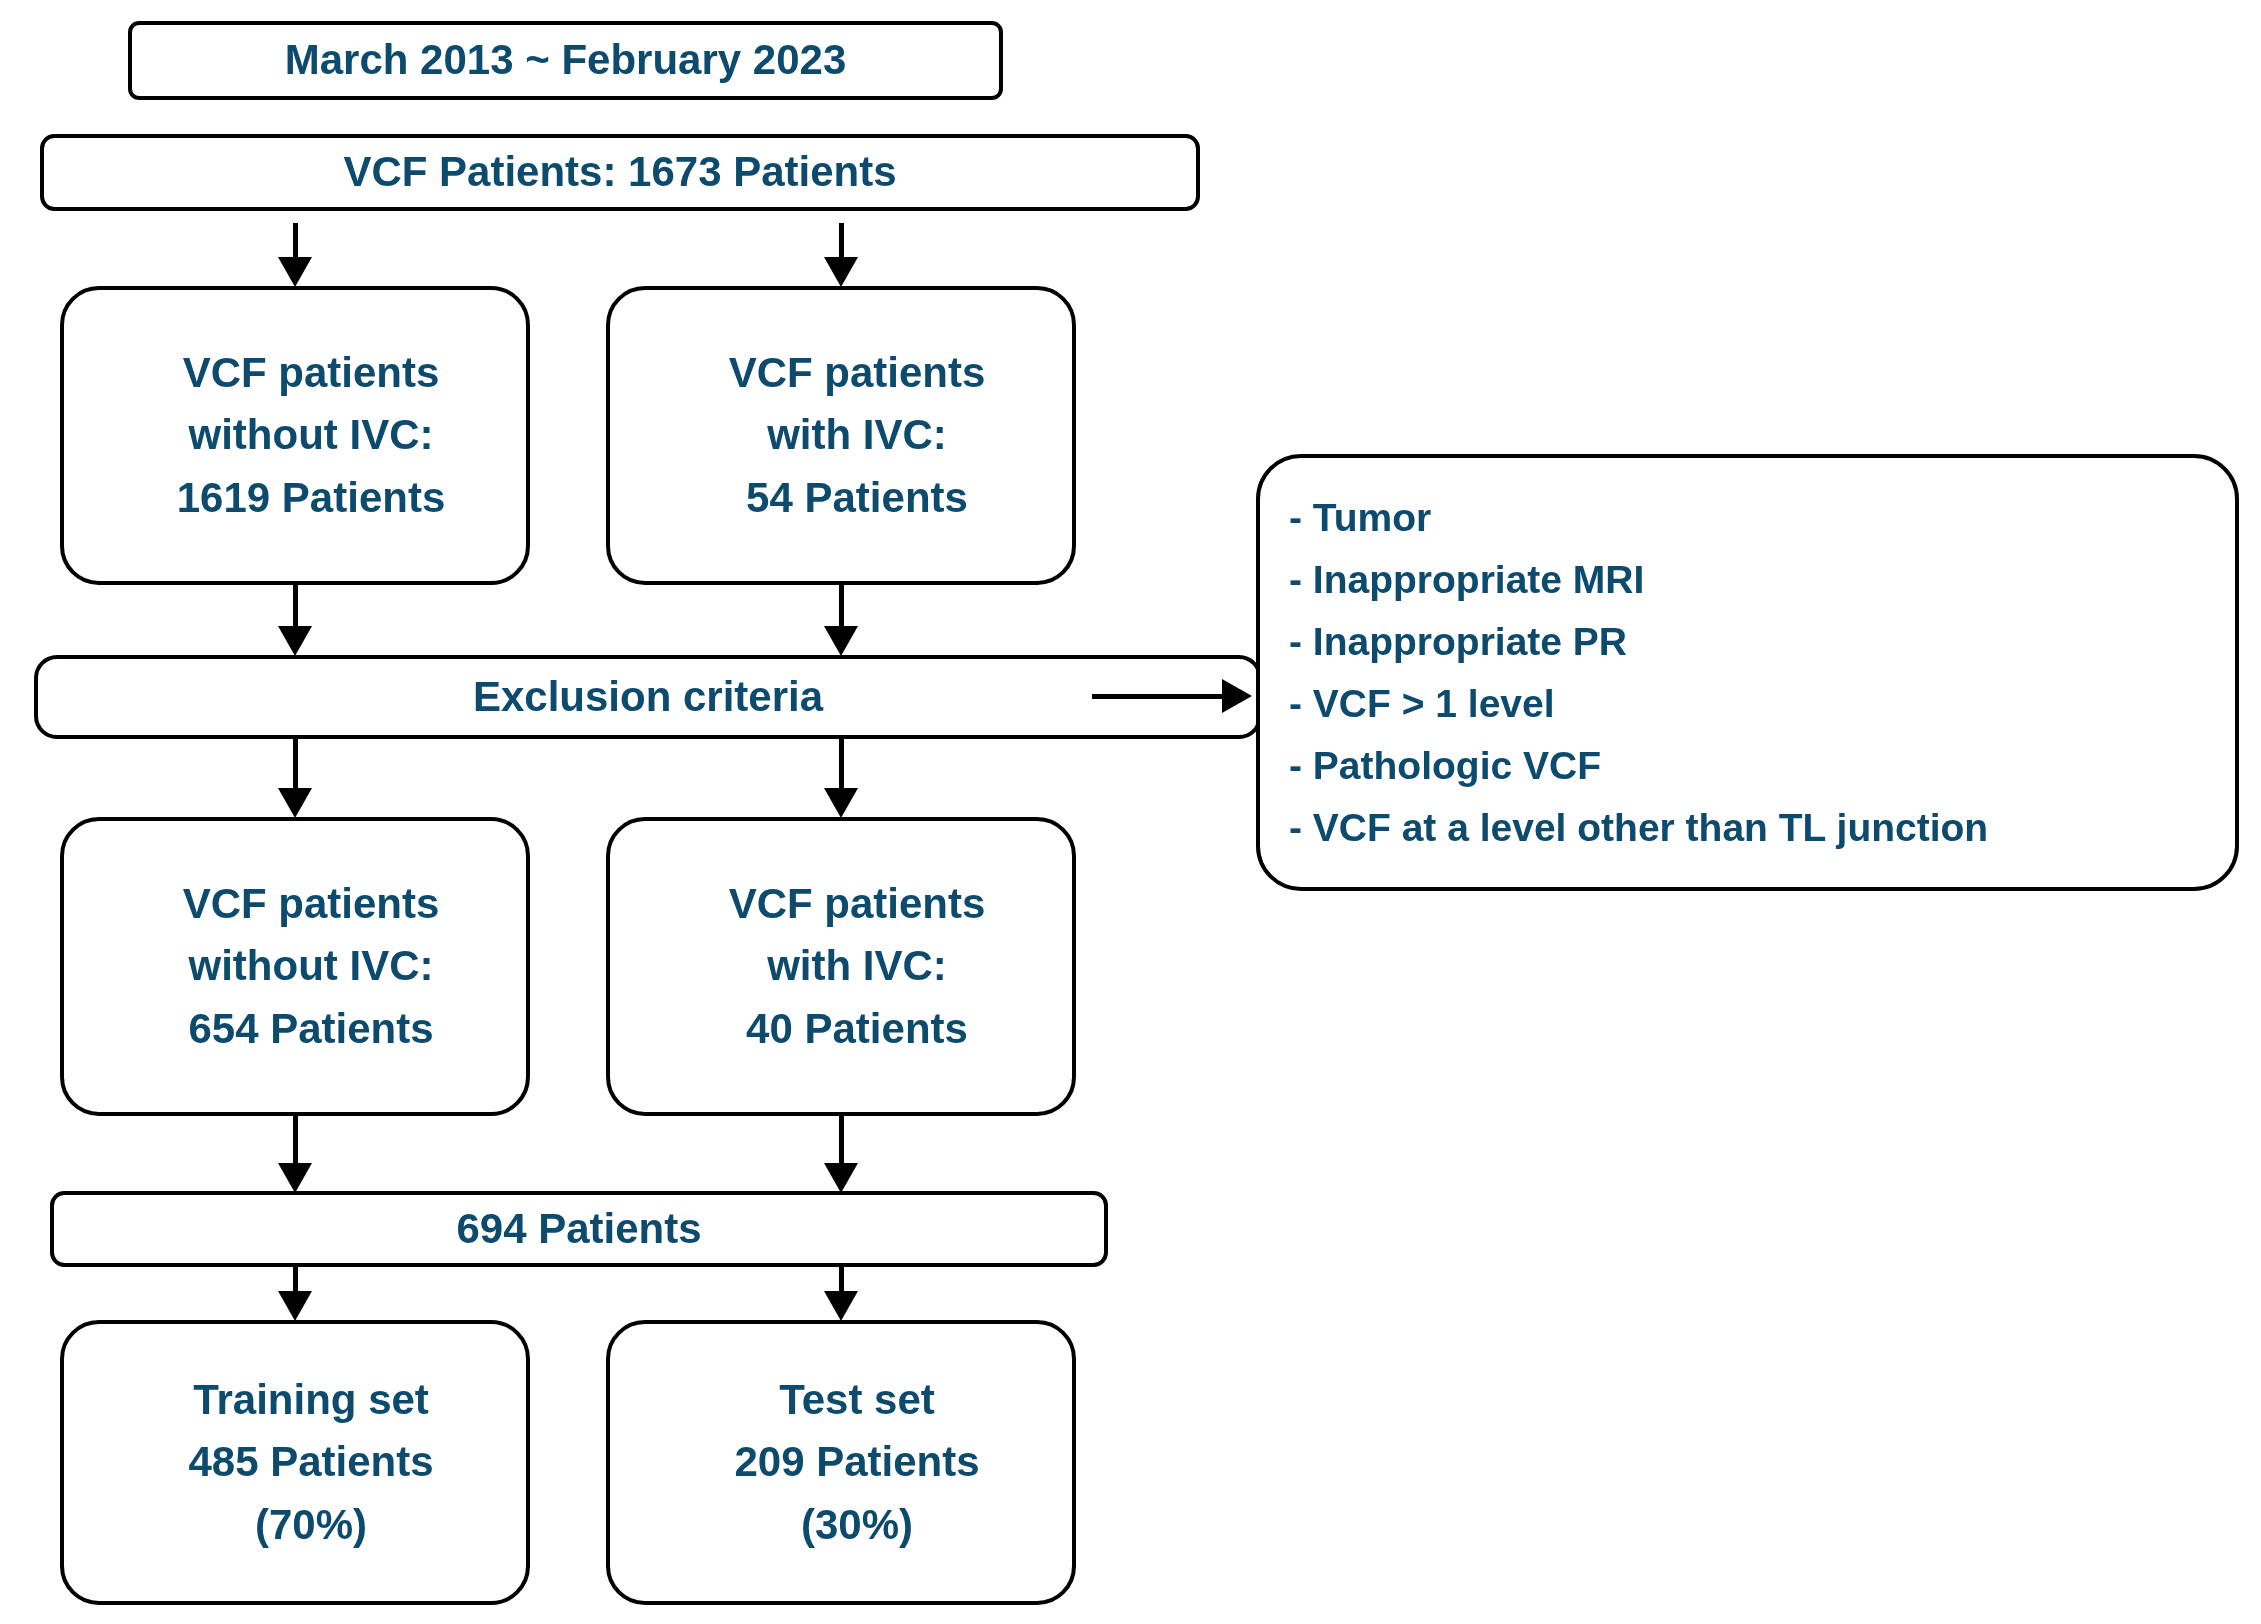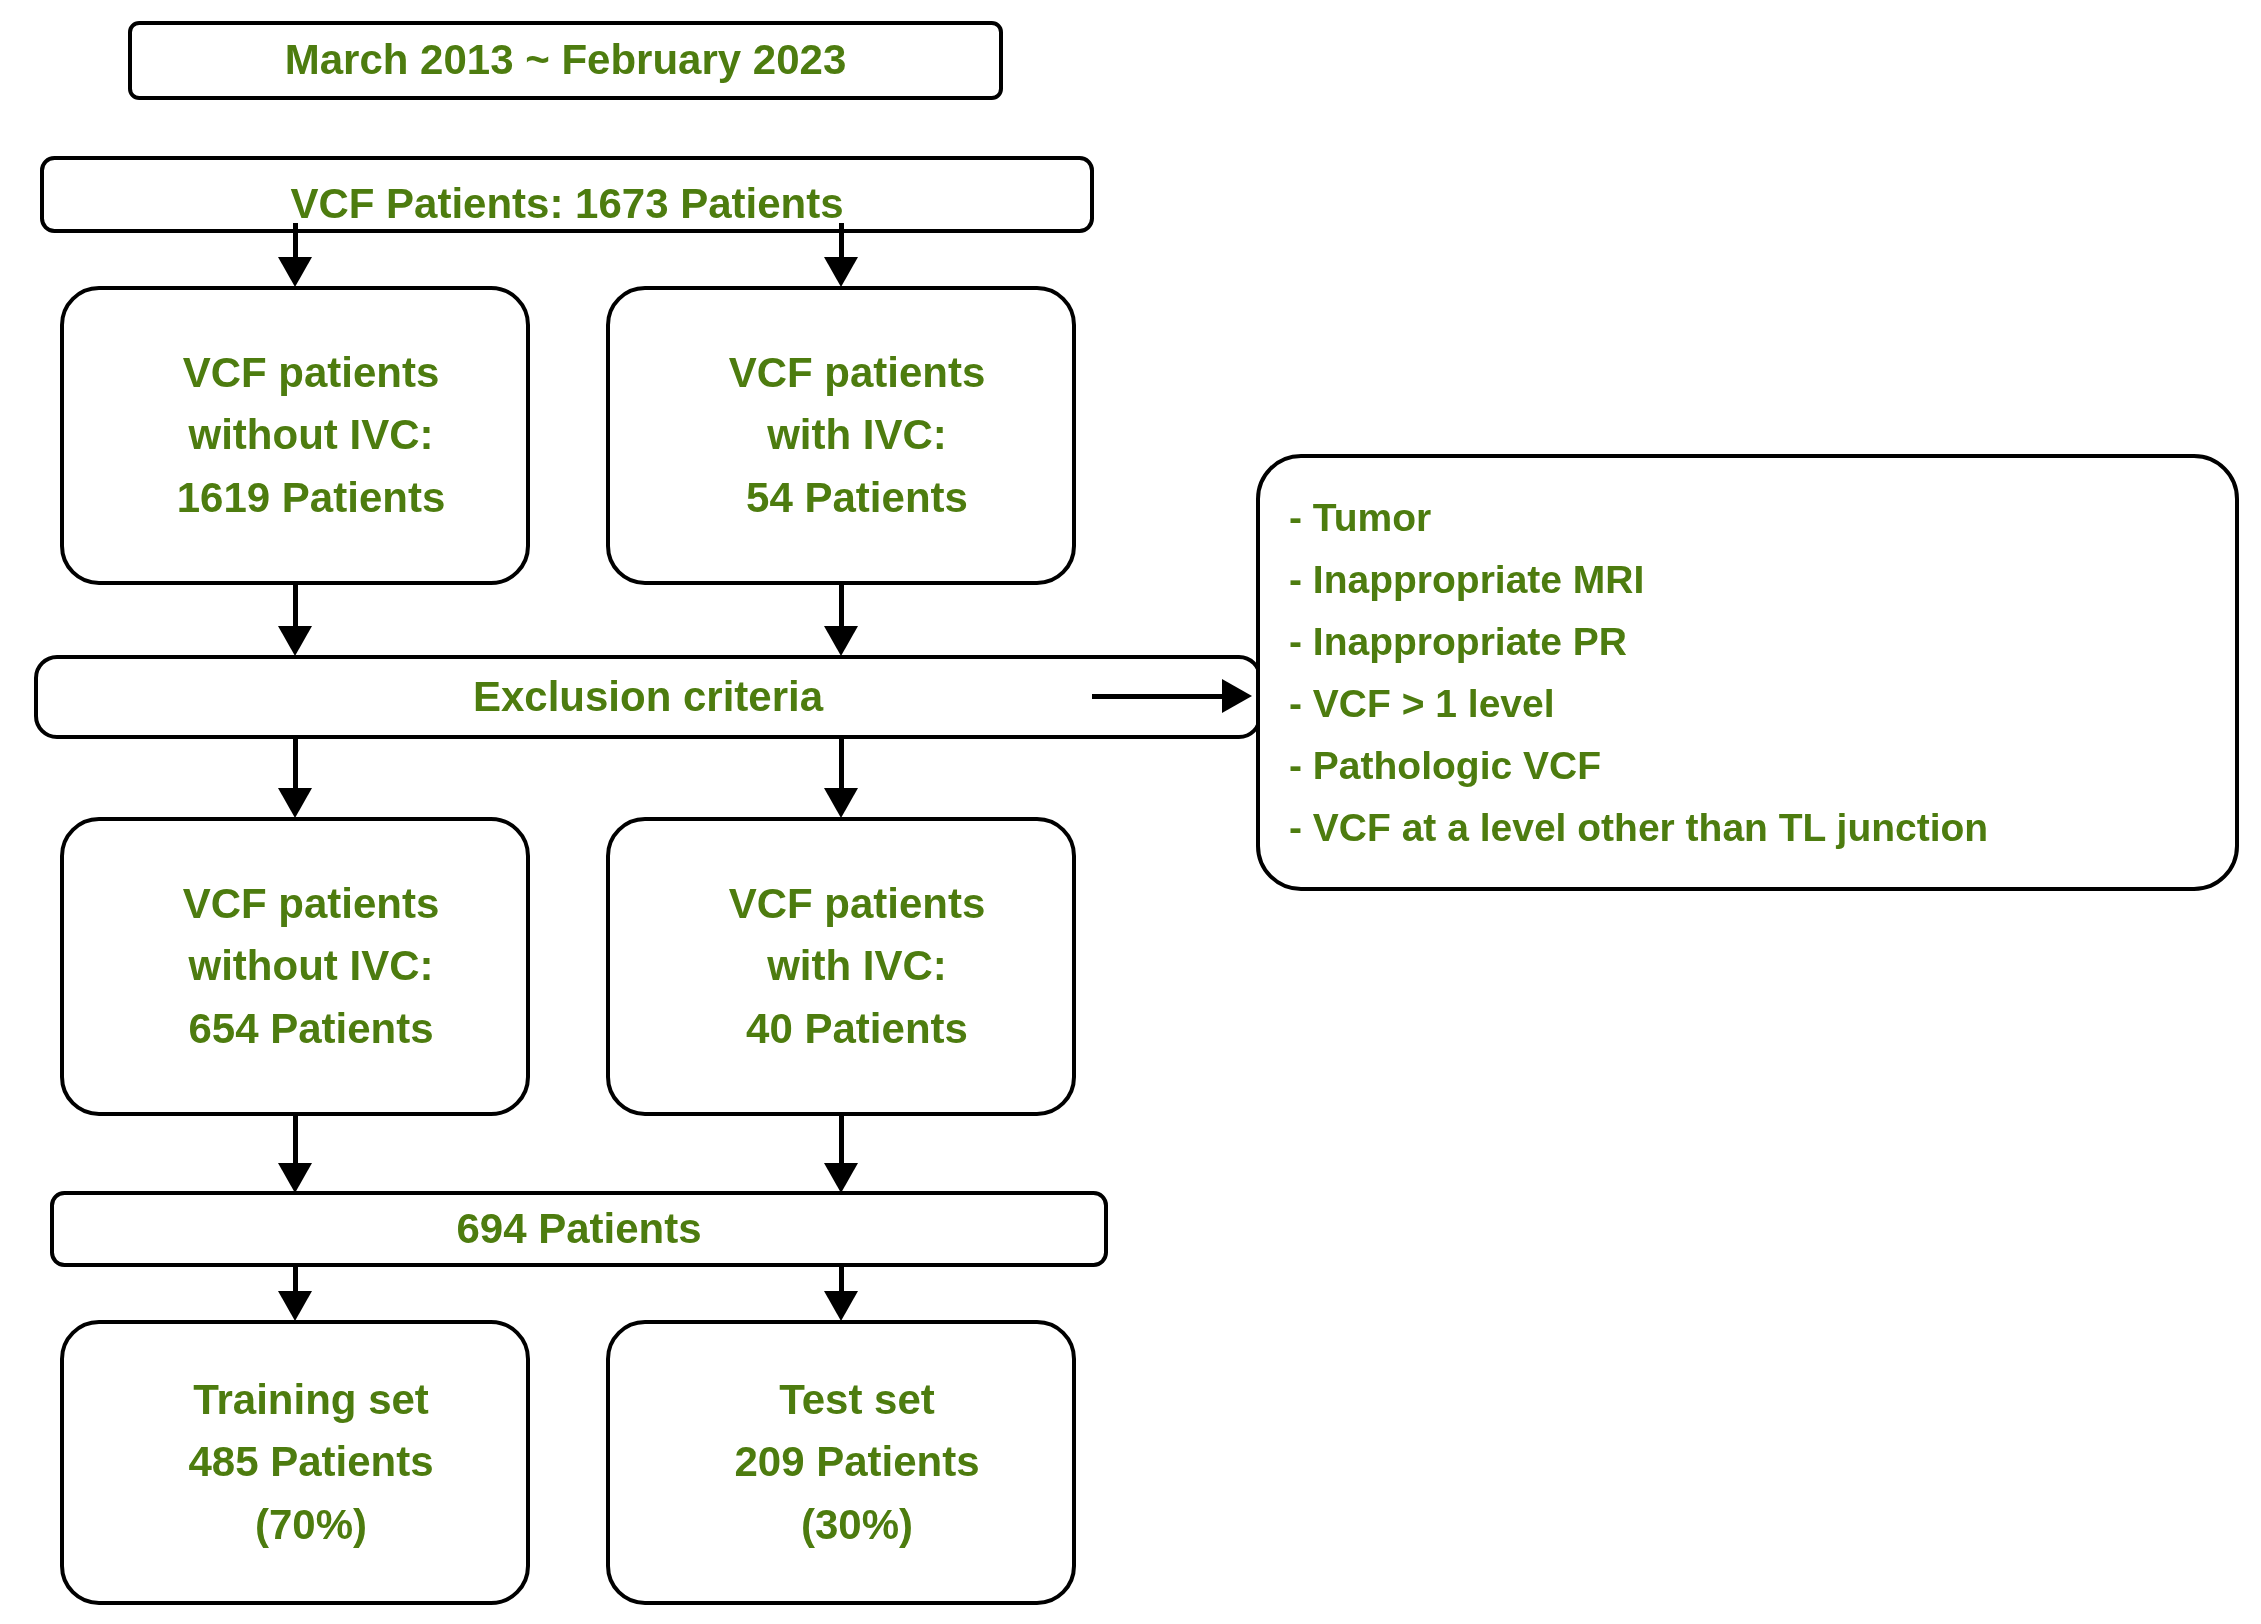--- a/index.html
+++ b/index.html
@@ -1,21 +1,21 @@
 <!DOCTYPE html>
 <html style="font-size:13px"><head>
 <meta charset="utf-8">
 <style>
   html,body{margin:0;padding:0;background:#ffffff;}
   .canvas{
     position:relative;
     width:2261px;height:1625px;
     background:#ffffff;
     font-family:"Liberation Sans","DejaVu Sans",sans-serif;
-    color:#4d7c0f;
+    color:#0c4a6e;
   }
   .box{
     position:absolute;
     box-sizing:border-box;
     border:4px solid #000;
     background:#fff;
     display:flex;
     flex-direction:column;
     align-items:center;
     justify-content:center;
@@ -50,21 +50,21 @@
 </style>
 </head>
 <body>
 
 <div class="canvas">
 
   <div class="box smallr" style="left:128px;top:21px;width:875px;height:79px;">
     <div>March 2013 ~ February 2023</div>
   </div>
 
-  <div class="box bar" style="left:40px;top:156px;width:1054px;height:77px;justify-content:flex-end;">
+  <div class="box bar" style="left:40px;top:134px;width:1160px;height:77px;">
     <div>VCF Patients: 1673 Patients</div>
   </div>
 
   <div class="arrow-v" style="left:293px;top:223px;height:34px;"></div>
   <div class="arrow-v" style="left:839px;top:223px;height:34px;"></div>
 
   <div class="box rbox" style="left:60px;top:286px;width:470px;height:299px;">
     <div>VCF patients</div>
     <div>without IVC:</div>
     <div>1619 Patients</div>

